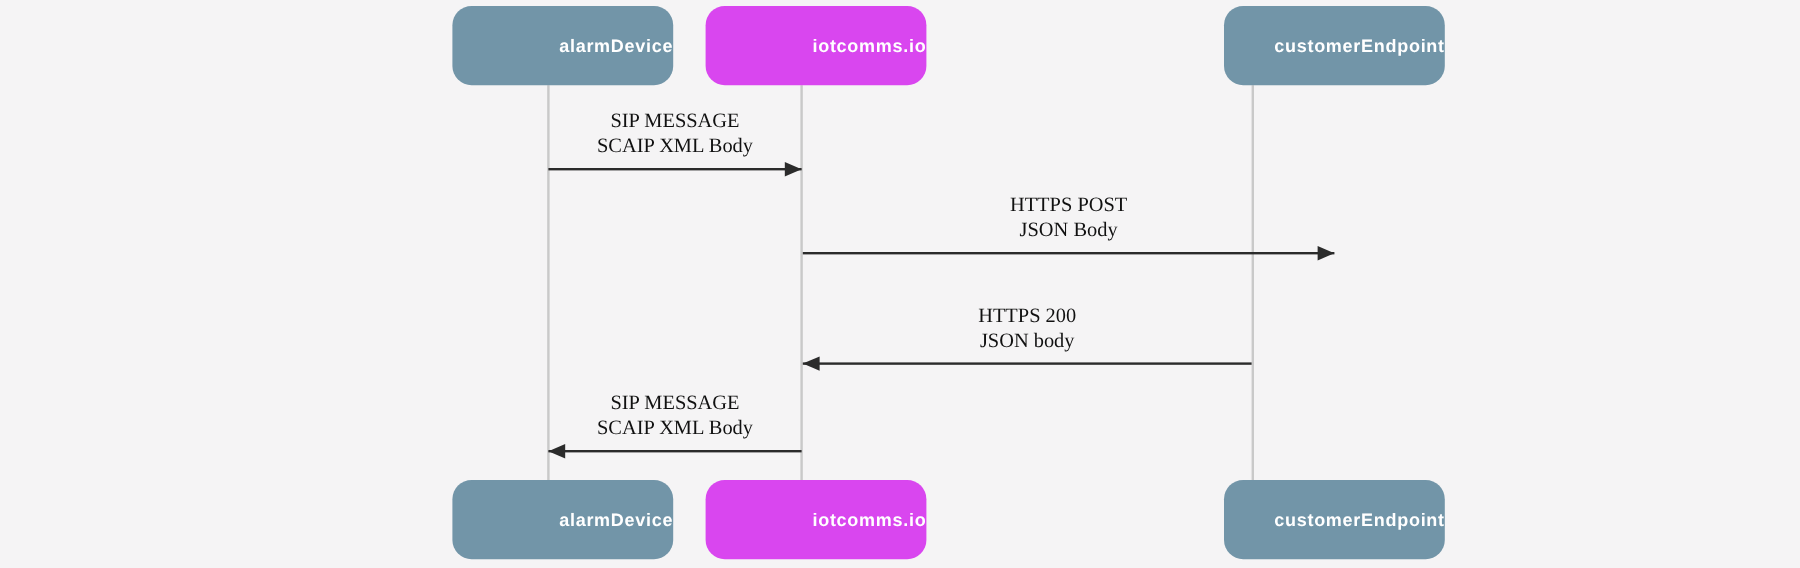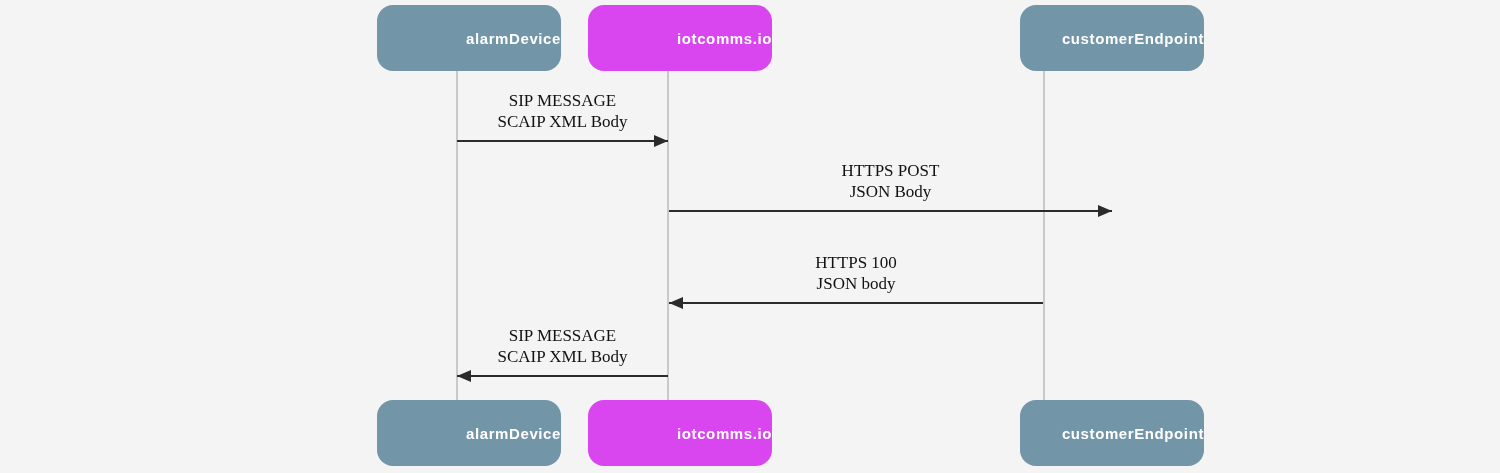--- a/index.html
+++ b/index.html
@@ -124,21 +124,21 @@
       <div>HTTPS POST</div>
       <div>JSON Body</div>
     </div>
     <div class="msg-line to-right">
         <span class="head"></span>
       </div>
   </div>
 
   <div class="message msg-3">
     <div class="msg-label">
-      <div>HTTPS 100</div>
+      <div>HTTPS 200</div>
       <div>JSON body</div>
     </div>
     <div class="msg-line to-left">
         <span class="head"></span>
       </div>
   </div>
 
   <div class="message msg-4">
     <div class="msg-label">
       <div>SIP MESSAGE</div>

